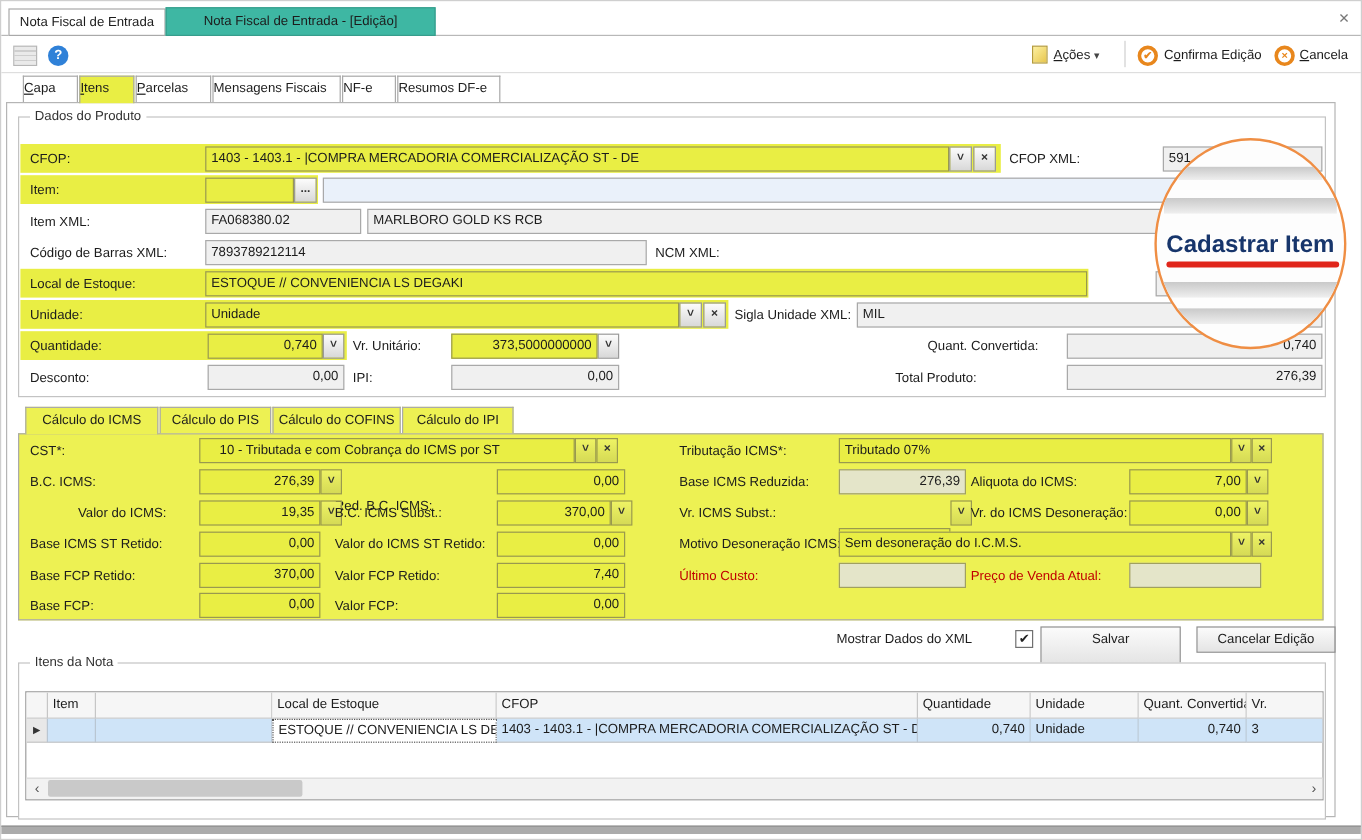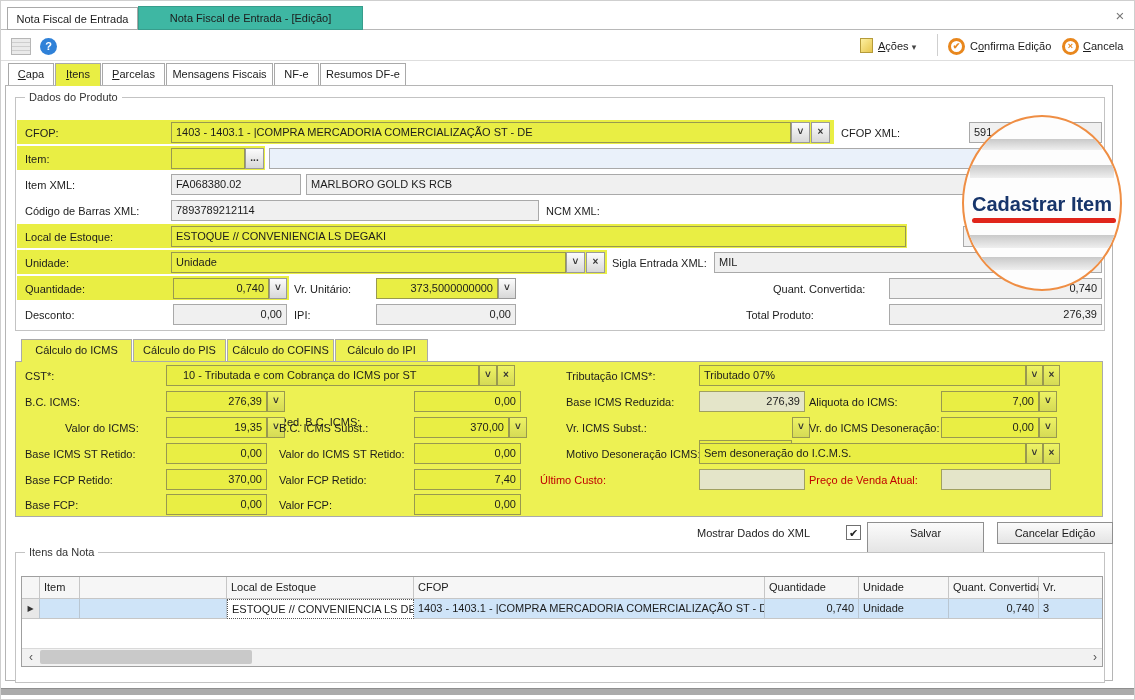--- a/index.html
+++ b/index.html
@@ -19,21 +19,21 @@
       background:linear-gradient(#fcfcfc,#d8d8d8);text-align:center;line-height:18px;
       font-size:10px;color:#333;font-weight:bold;}
   .sq.yel{background:linear-gradient(#eef364,#d5da55);border-color:#99994f;}
   .hl{position:absolute;background:#e9ee44;}
   .grp{position:absolute;border:1px solid #c3c3c3;background:#fff;}
   .legend{position:absolute;background:#fff;padding:0 4px;color:#333;line-height:12px;z-index:2;}
   .tabtop{position:absolute;box-sizing:border-box;border:1px solid #a9a9a9;background:#fff;
           text-align:center;line-height:22px;z-index:3;}
   .tabtop.active{background:#3eb7a3;border-color:#379d8c;}
   .navtab{position:absolute;box-sizing:border-box;border:1px solid #a9a9a9;border-bottom:none;
-          background:#fff;text-align:center;line-height:21px;z-index:3;}
+          background:#fff;text-align:left;line-height:21px;z-index:3;margin-left:11px;}
   .navtab.active{background:#e9ee44;}
   .taxtab{position:absolute;box-sizing:border-box;border:1px solid #aaaaaa;border-bottom:none;
           background:#edf153;text-align:center;line-height:21px;z-index:3;}
   .taxpanel{position:absolute;background:#edf153;border:1px solid #aaaaaa;box-sizing:border-box;}
   .btn{position:absolute;box-sizing:border-box;border:1px solid #8f8f8f;
        background:linear-gradient(#fbfbfb,#e4e4e4);text-align:center;line-height:20px;}
   .u{text-decoration:underline;}
   .icon-help{position:absolute;width:17px;height:17px;border-radius:50%;background:#2f81d8;
              color:#fff;font-weight:bold;text-align:center;line-height:17px;font-size:11px;}
   .icon-report{position:absolute;width:20px;height:17px;border:1px solid #a5a5a5;box-sizing:border-box;
@@ -117,21 +117,21 @@
   <div class="hl" style="left:16px;top:223px;width:890px;height:24px;"></div>
   <div class="lbl" style="left:24px;top:226px;">Local de Estoque:</div>
   <div class="fld yel" style="left:170px;top:225px;width:735px;">ESTOQUE // CONVENIENCIA LS DEGAKI</div>
   <div class="fld" style="left:962px;top:225px;width:139px;"></div>
 
   <div class="hl" style="left:16px;top:249px;width:590px;height:24px;"></div>
   <div class="lbl" style="left:24px;top:252px;">Unidade:</div>
   <div class="fld yel" style="left:170px;top:251px;width:395px;">Unidade</div>
   <div class="sq" style="left:565px;top:251px;">˅</div>
   <div class="sq" style="left:585px;top:251px;">×</div>
-  <div class="lbl" style="left:611px;top:252px;">Sigla Entrada XML:</div>
+  <div class="lbl" style="left:611px;top:252px;">Sigla Unidade XML:</div>
   <div class="fld" style="left:713px;top:251px;width:388px;">MIL</div>
 
   <div class="hl" style="left:16px;top:275px;width:272px;height:24px;"></div>
   <div class="lbl" style="left:24px;top:278px;">Quantidade:</div>
   <div class="fld yel num" style="left:172px;top:277px;width:96px;">0,740</div>
   <div class="sq" style="left:268px;top:277px;width:18px;">˅</div>
   <div class="lbl" style="left:293px;top:278px;">Vr. Unitário:</div>
   <div class="fld yel num" style="left:375px;top:277px;width:122px;">373,5000000000</div>
   <div class="sq" style="left:497px;top:277px;width:18px;">˅</div>
   <div class="lbl" style="left:745px;top:278px;margin-left:27px;">Quant. Convertida:</div>
@@ -189,21 +189,21 @@
   <div class="fld yel num" style="left:413px;top:442px;width:107px;z-index:5;">0,00</div>
   <div class="lbl" style="left:565px;top:443px;z-index:5;">Motivo Desoneração ICMS:</div>
   <div class="fld yel" style="left:698px;top:442px;width:327px;z-index:5;">Sem desoneração do I.C.M.S.</div>
   <div class="sq yel" style="left:1025px;top:442px;width:17px;z-index:5;">˅</div>
   <div class="sq yel" style="left:1042px;top:442px;width:17px;z-index:5;">×</div>
 
   <div class="lbl" style="left:24px;top:469px;z-index:5;">Base FCP Retido:</div>
   <div class="fld yel num" style="left:165px;top:468px;width:101px;z-index:5;">370,00</div>
   <div class="lbl" style="left:278px;top:469px;z-index:5;">Valor FCP Retido:</div>
   <div class="fld yel num" style="left:413px;top:468px;width:107px;z-index:5;">7,40</div>
-  <div class="lbl red" style="left:539px;top:469px;z-index:5;">Último Custo:</div>
+  <div class="lbl red" style="left:565px;top:469px;z-index:5;">Último Custo:</div>
   <div class="fld tan" style="left:698px;top:468px;width:106px;z-index:5;"></div>
   <div class="lbl red" style="left:808px;top:469px;z-index:5;">Preço de Venda Atual:</div>
   <div class="fld tan" style="left:940px;top:468px;width:110px;z-index:5;"></div>
 
   <div class="lbl" style="left:24px;top:494px;z-index:5;">Base FCP:</div>
   <div class="fld yel num" style="left:165px;top:493px;width:101px;z-index:5;">0,00</div>
   <div class="lbl" style="left:278px;top:494px;z-index:5;">Valor FCP:</div>
   <div class="fld yel num" style="left:413px;top:493px;width:107px;z-index:5;">0,00</div>
 
   <div class="lbl" style="left:696px;top:522px;">Mostrar Dados do XML</div>

